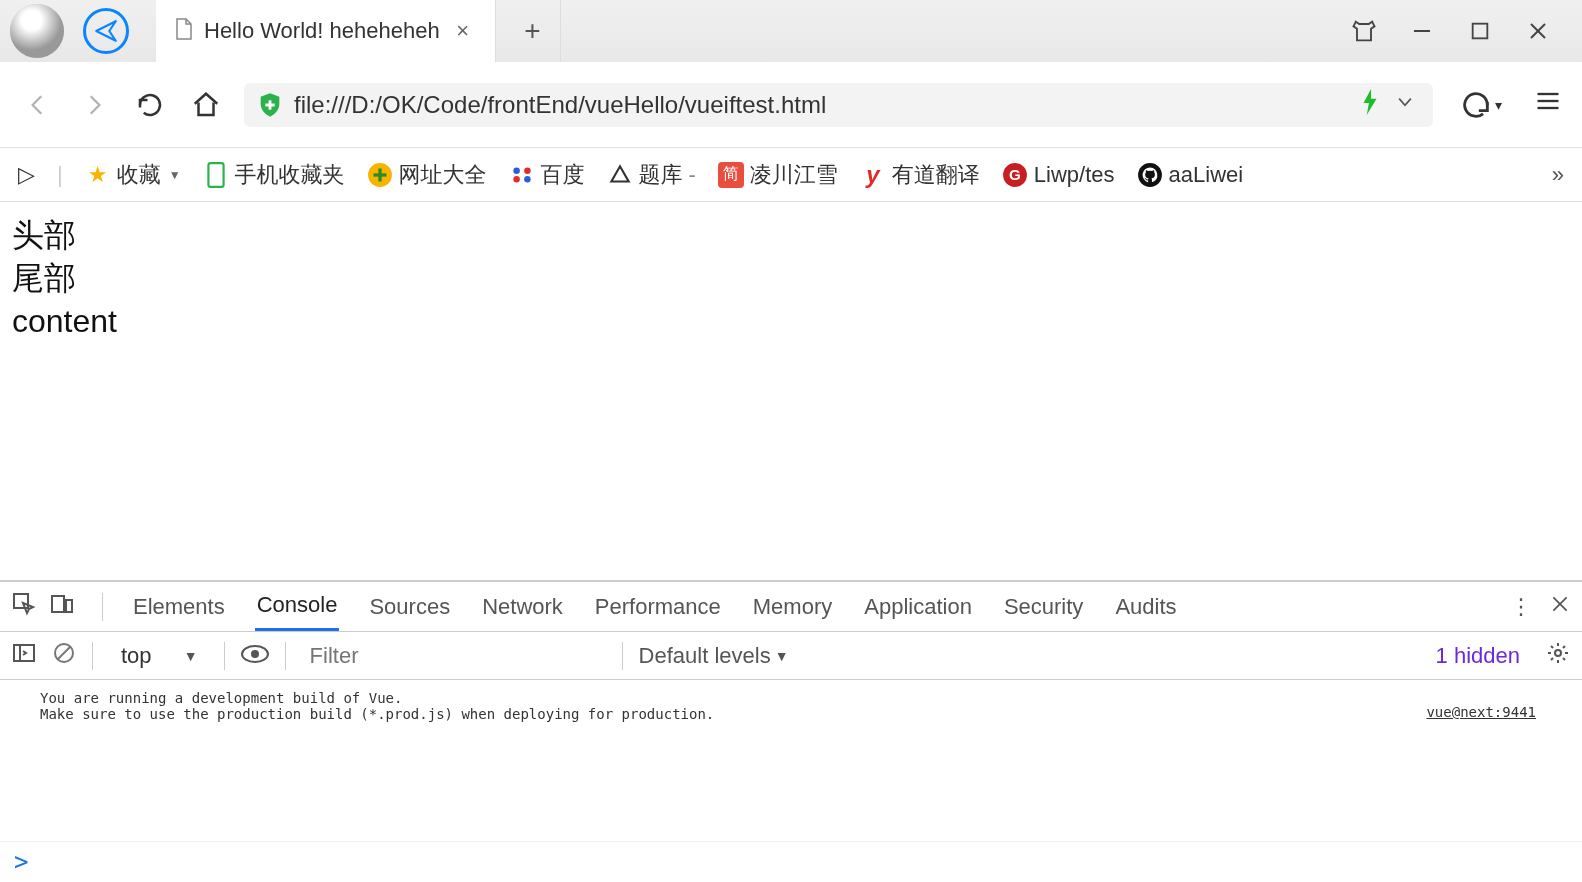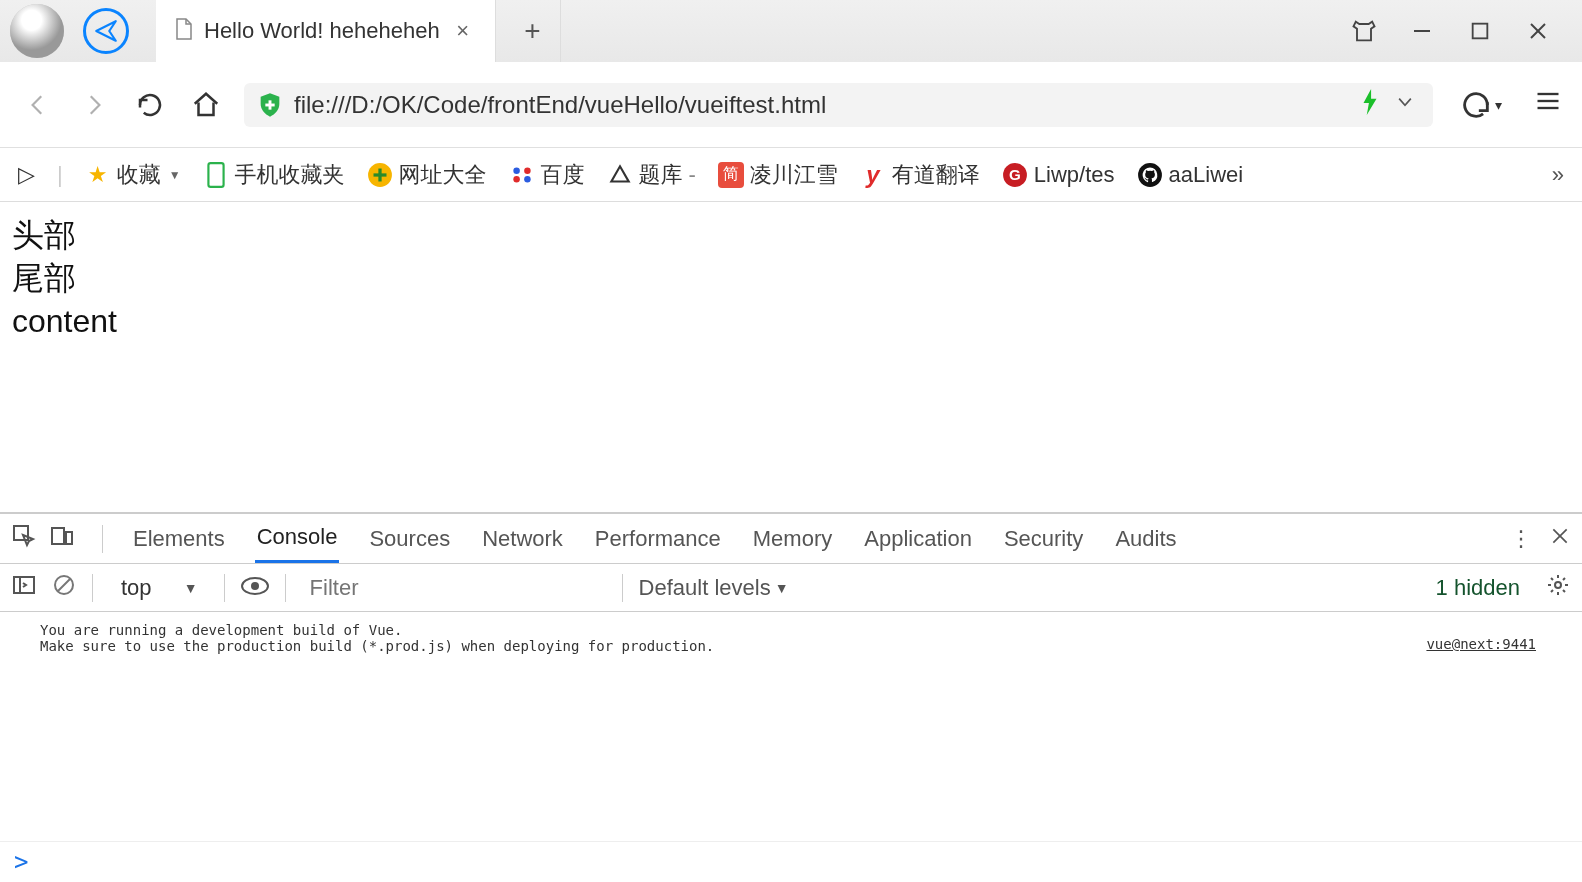--- a/index.html
+++ b/index.html
@@ -81,21 +81,21 @@
     .bm-item { display: flex; align-items: center; gap: 6px; cursor: pointer; white-space: nowrap; }
     .bm-icon { width: 26px; height: 26px; display: inline-flex; align-items: center; justify-content: center; }
     .divider-v { color: #ccc; }
     
     .page-content {
       flex: 1; padding: 12px; overflow: auto;
     }
     .page-line { font-size: 32px; line-height: 1.35; color: #111; }
     
     .devtools {
-      height: 370px; border-top: 2px solid #ccc; display: flex; flex-direction: column;
+      height: 302px; border-top: 2px solid #ccc; display: flex; flex-direction: column;
     }
     .dt-tabs {
       height: 50px; display: flex; align-items: center; border-bottom: 1px solid #ccc;
       font-size: 22px; color: #555; padding: 0 12px; gap: 28px;
     }
     .dt-tab { cursor: pointer; padding: 0 2px; height: 100%; display: flex; align-items: center; }
     .dt-tab.active { color: #222; border-bottom: 3px solid #1a73e8; }
     .dt-iconbox { display: flex; gap: 14px; align-items: center; }
     .dt-right { margin-left: auto; display: flex; gap: 18px; align-items: center; }
     .dt-toolbar {
@@ -105,21 +105,21 @@
     .dt-top-select {
       padding: 0 56px 0 12px; height: 34px; display: flex; align-items: center;
       color: #333; position: relative;
     }
     .dt-top-select::after { content: "▼"; position: absolute; right: 10px; font-size: 14px; color: #555; }
     .dt-filter {
       flex: 0 0 300px; height: 34px; border: none; background: transparent; font-size: 22px;
       color: #888; padding: 0 8px; outline: none;
     }
     .dt-levels { display: flex; align-items: center; gap: 4px; }
-    .dt-hidden { margin-left: auto; color: #14532d; }
+    .dt-hidden { margin-left: auto; color: #6d28d9; }
     .dt-gear { color: #555; margin-left: 10px; }
     .console-msgs {
       flex: 1; font-family: Consolas, Menlo, monospace; font-size: 14px;
       color: #333; padding: 10px 40px 4px 40px; position: relative;
     }
     .console-line { white-space: pre; }
     .console-source { position: absolute; right: 46px; top: 24px; text-decoration: underline; color: #333; }
     .console-prompt {
       border-top: 1px solid #eee; padding: 6px 14px; font-family: Consolas, Menlo, monospace;
       font-size: 24px; color: #1a73e8;

